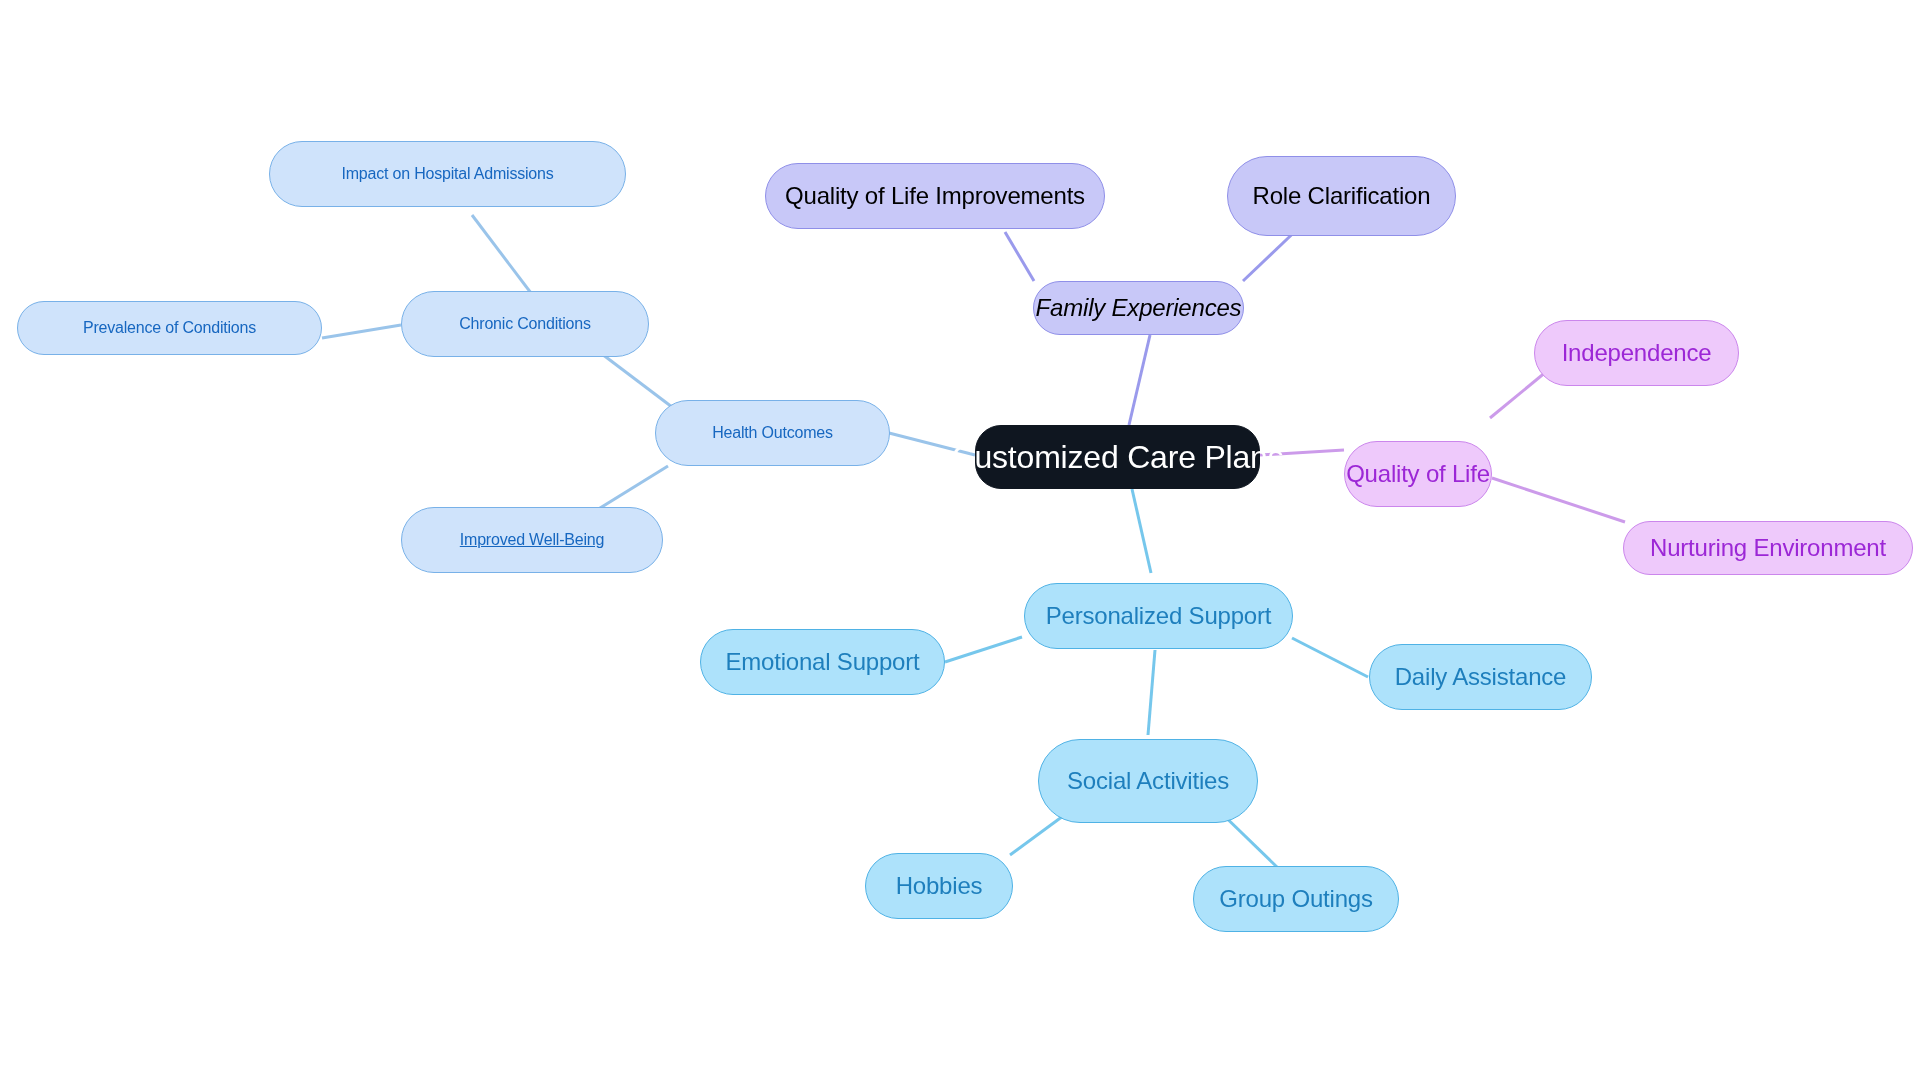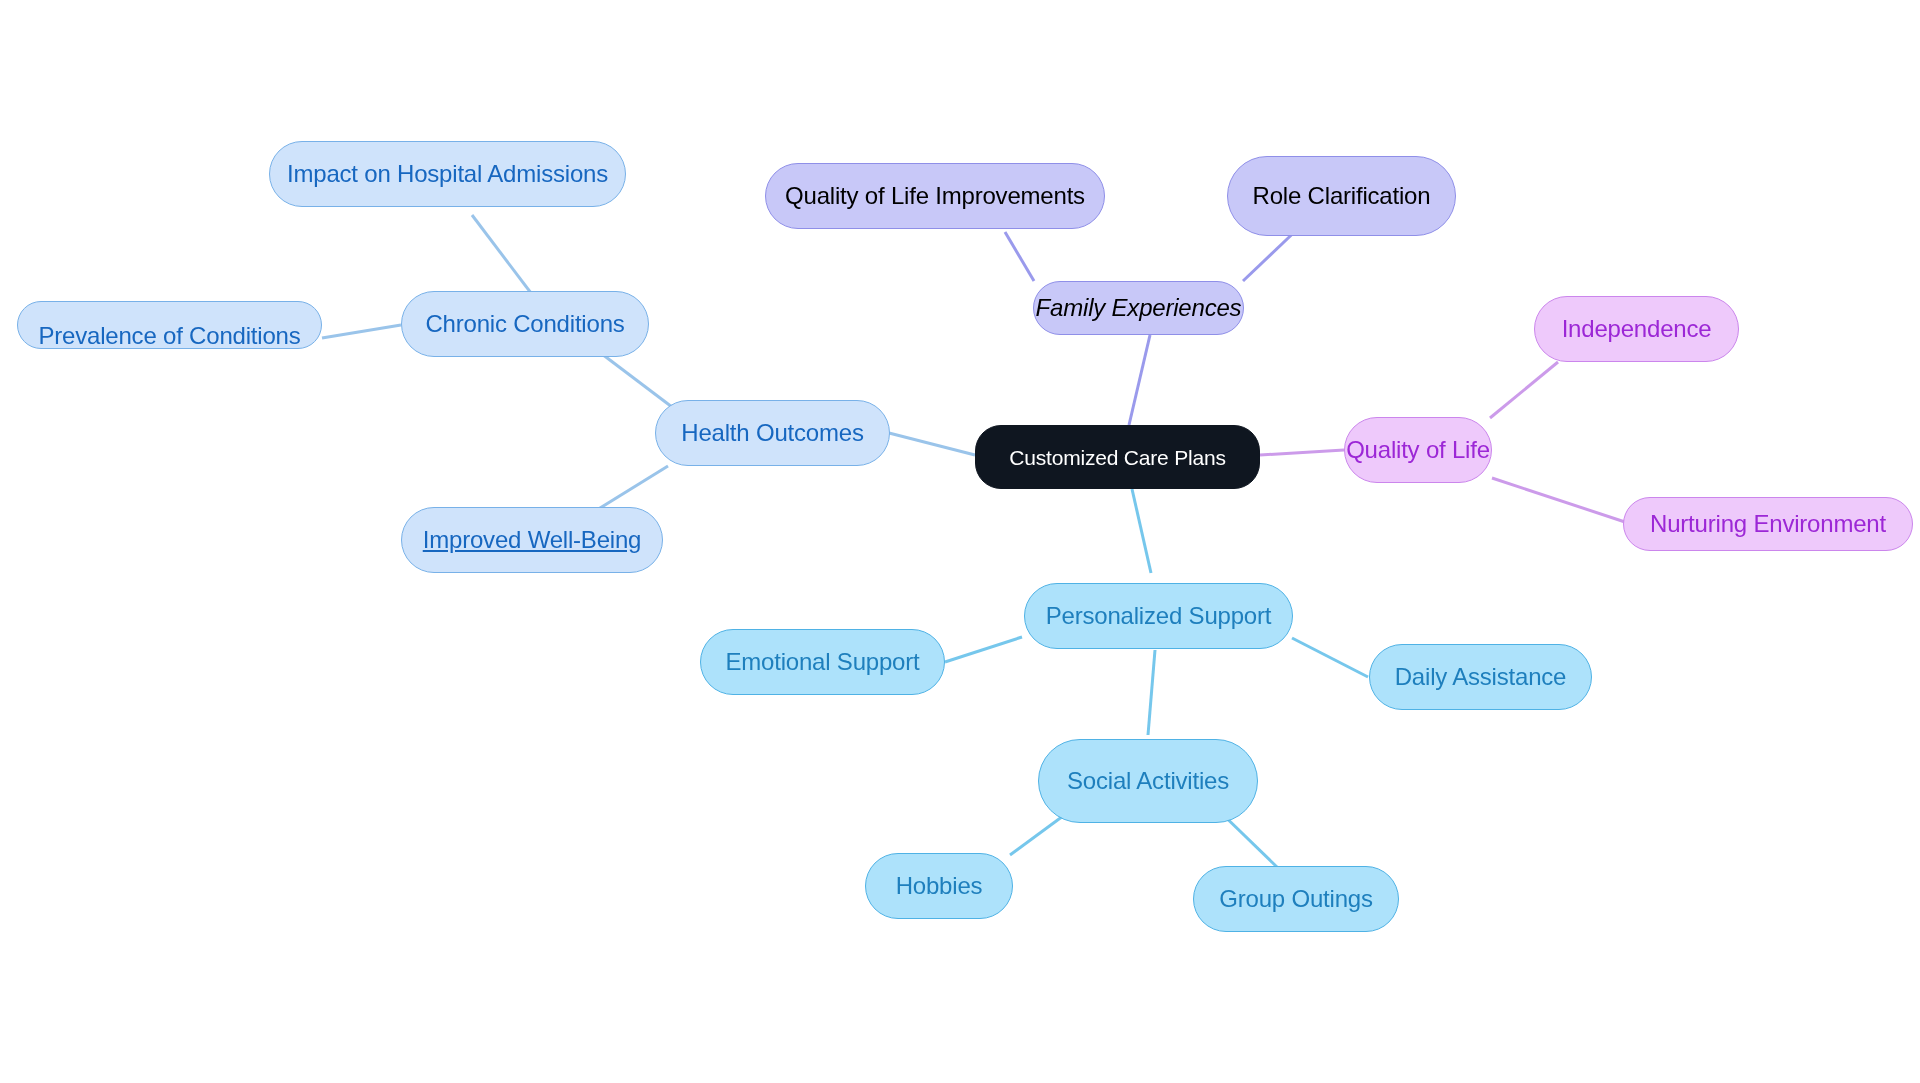--- a/index.html
+++ b/index.html
@@ -39,45 +39,46 @@
   }
   .node-label {
     display: block;
     line-height: 1;
   }
   .node-root {
     background: #0f1620;
     border-color: #0f1620;
     color: #ffffff;
     border-radius: 26px;
-    font-size: 21px;
+    font-size: 32px;
   }
   .node-blue-pale {
     background: #cfe3fb;
     border-color: #78b1e8;
     color: #1767c0;
-    font-size: 24px;
+    font-size: 16px;
   }
   .node-blue-sky {
     background: #ade2fb;
     border-color: #4fb2e5;
     color: #1e7fbd;
     font-size: 24px;
   }
   .node-periwinkle {
     background: #c8c8f8;
     border-color: #8f8fe8;
     color: #000000;
     font-size: 24px;
   }
   .node-violet {
     background: #eec9fb;
     border-color: #cb86ec;
     color: #9c27d6;
     font-size: 24px;
+    margin-top: 24px;
   }
 </style>
 </head>
 <body>
 
 <div id="mindmap-canvas">
 
   <svg id="edge-layer" viewBox="0 0 1920 1083" xmlns="http://www.w3.org/2000/svg">
 
     <path d="M 975 455 L 889 433" fill="none" stroke="#9ac4ea" stroke-width="3"></path>
@@ -112,21 +113,21 @@
   </div>
 
   <div class="node node-blue-pale" style="left:401px; top:291px; width:248px; height:66px;">
     <span class="node-label">Chronic Conditions</span>
   </div>
 
   <div class="node node-blue-pale" style="left:269px; top:141px; width:357px; height:66px;">
     <span class="node-label">Impact on Hospital Admissions</span>
   </div>
 
-  <div class="node node-blue-pale" style="left:17px; top:301px; width:305px; height:48px;align-items:flex-end;">
+  <div class="node node-blue-pale" style="left:17px; top:301px; width:305px; height:54px;">
     <span class="node-label">Prevalence of Conditions</span>
   </div>
 
   <div class="node node-blue-pale" style="left:401px; top:507px; width:262px; height:66px;text-decoration:underline;">
     <span class="node-label">Improved Well-Being</span>
   </div>
 
   <div class="node node-periwinkle" style="left:1033px; top:281px; width:211px; height:54px;font-style:italic;">
     <span class="node-label">Family Experiences</span>
   </div>

